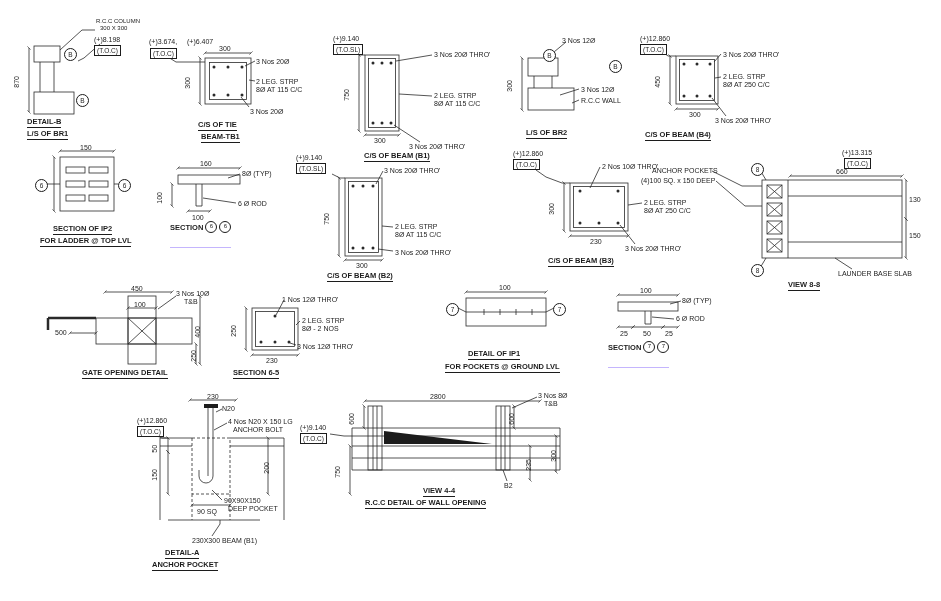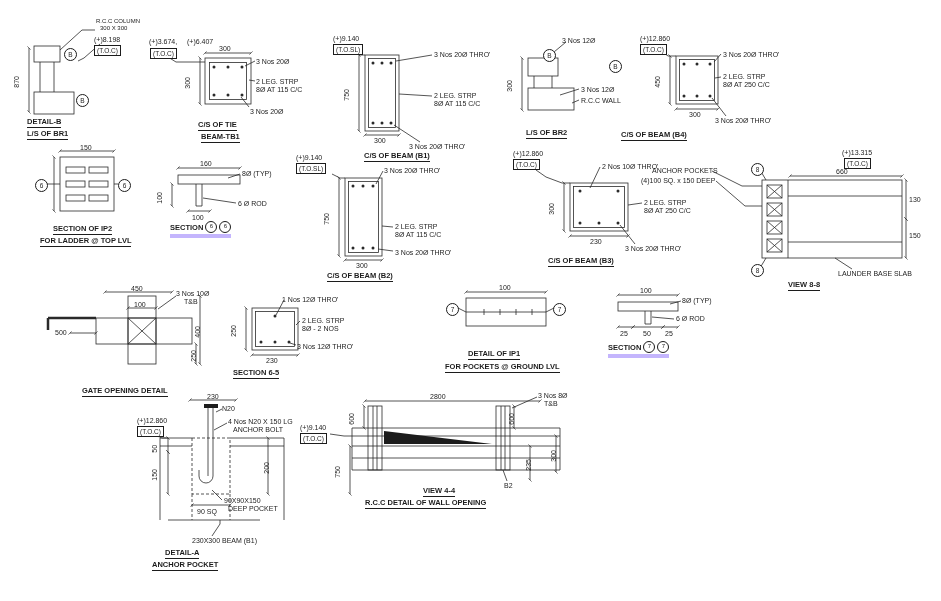--- a/index.html
+++ b/index.html
@@ -8,21 +8,21 @@
   #sheet > span{position:absolute}
   .t{font-size:7px;line-height:1.1;white-space:nowrap}
   .t6{font-size:6px;line-height:1.1;white-space:nowrap}
   .tt{font-size:7.5px;font-weight:700;line-height:1.1;white-space:nowrap;
       border-bottom:1px solid #1c1c1c;padding-bottom:1px}
   .box{font-size:6.5px;line-height:1.1;border:1px solid #1c1c1c;padding:1px 2px;white-space:nowrap;background:#fff}
   .rot{transform:rotate(-90deg);transform-origin:0 100%}
   .mk{width:11px;height:11px;border:1px solid #1c1c1c;border-radius:50%;
       font-size:6.5px;line-height:11px;text-align:center;background:#fff}
   .ttl{display:flex;align-items:center;gap:2px;font-size:7.5px;font-weight:700;
-       border-bottom:4px solid #c4b5fd;padding-bottom:1px;white-space:nowrap}
+       border-bottom:1px solid #c4b5fd;padding-bottom:14px;white-space:nowrap}
   .ttl .mkin{width:10px;height:10px;border:1px solid #1c1c1c;border-radius:50%;
              font-size:6px;line-height:9px;text-align:center;font-weight:400;flex:0 0 auto}
   svg{position:absolute;left:0;top:0}
   .lw line,.lw rect,.lw path,.lw polyline,.lw polygon,.lw circle{stroke:#2a2a2a;stroke-width:0.8;fill:none}
   .lw .dot{fill:#2a2a2a;stroke:none}
   .lw .fill{fill:#1c1c1c;stroke:none}
   .lw .dash{stroke-dasharray:3 2}
   .lw .thick{stroke-width:2.5}
   .lw .dim{marker-start:url(#tk);marker-end:url(#tk)}
 </style>
@@ -317,21 +317,21 @@
 <span class="tt" style="left:526px;top:129px">L/S OF BR2</span>
 
 <span class="t" style="left:640px;top:35px">(+)12.860</span>
 <span class="box" style="left:640px;top:44px">(T.O.C)</span>
 <span class="t" style="left:723px;top:51px">3 Nos 20Ø THRO'</span>
 <span class="t rot" style="left:662px;top:80px">450</span>
 <span class="t" style="left:723px;top:73px">2 LEG. STRP</span>
 <span class="t" style="left:723px;top:81px">8Ø AT 250 C/C</span>
 <span class="t" style="left:689px;top:111px">300</span>
 <span class="t" style="left:715px;top:117px">3 Nos 20Ø THRO'</span>
-<span class="tt" style="left:621px;top:131px">C/S OF BEAM (B4)</span>
+<span class="tt" style="left:645px;top:131px">C/S OF BEAM (B4)</span>
 
 <span class="t" style="left:80px;top:144px">150</span>
 <span class="t rot" style="left:45px;top:184px">150</span>
 <span class="mk" style="left:35px;top:179px">6</span>
 <span class="mk" style="left:118px;top:179px">6</span>
 <span class="tt" style="left:53px;top:225px">SECTION OF IP2</span>
 <span class="tt" style="left:40px;top:237px">FOR LADDER @ TOP LVL</span>
 
 <span class="t" style="left:200px;top:160px">160</span>
 <span class="t" style="left:242px;top:170px">8Ø (TYP)</span>
@@ -376,21 +376,21 @@
 <span class="t" style="left:838px;top:270px">LAUNDER BASE SLAB</span>
 <span class="tt" style="left:788px;top:281px">VIEW 8-8</span>
 
 <span class="t" style="left:131px;top:285px">450</span>
 <span class="t" style="left:176px;top:290px">3 Nos 10Ø</span>
 <span class="t" style="left:184px;top:298px">T&amp;B</span>
 <span class="t" style="left:134px;top:301px">100</span>
 <span class="t" style="left:55px;top:329px">500</span>
 <span class="t rot" style="left:202px;top:330px">400</span>
 <span class="t rot" style="left:198px;top:354px">250</span>
-<span class="tt" style="left:82px;top:387px">GATE OPENING DETAIL</span>
+<span class="tt" style="left:82px;top:369px">GATE OPENING DETAIL</span>
 
 <span class="t" style="left:282px;top:296px">1 Nos 12Ø THRO'</span>
 <span class="t rot" style="left:238px;top:329px">250</span>
 <span class="t" style="left:302px;top:317px">2 LEG. STRP</span>
 <span class="t" style="left:302px;top:325px">8Ø - 2 NOS</span>
 <span class="t" style="left:297px;top:343px">3 Nos 12Ø THRO'</span>
 <span class="t" style="left:266px;top:357px">230</span>
 <span class="tt" style="left:233px;top:369px">SECTION 6-5</span>
 
 <span class="t" style="left:499px;top:284px">100</span>

